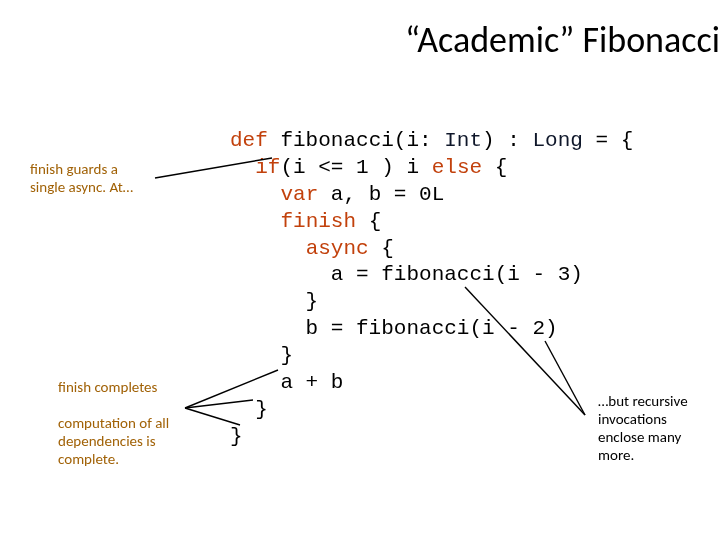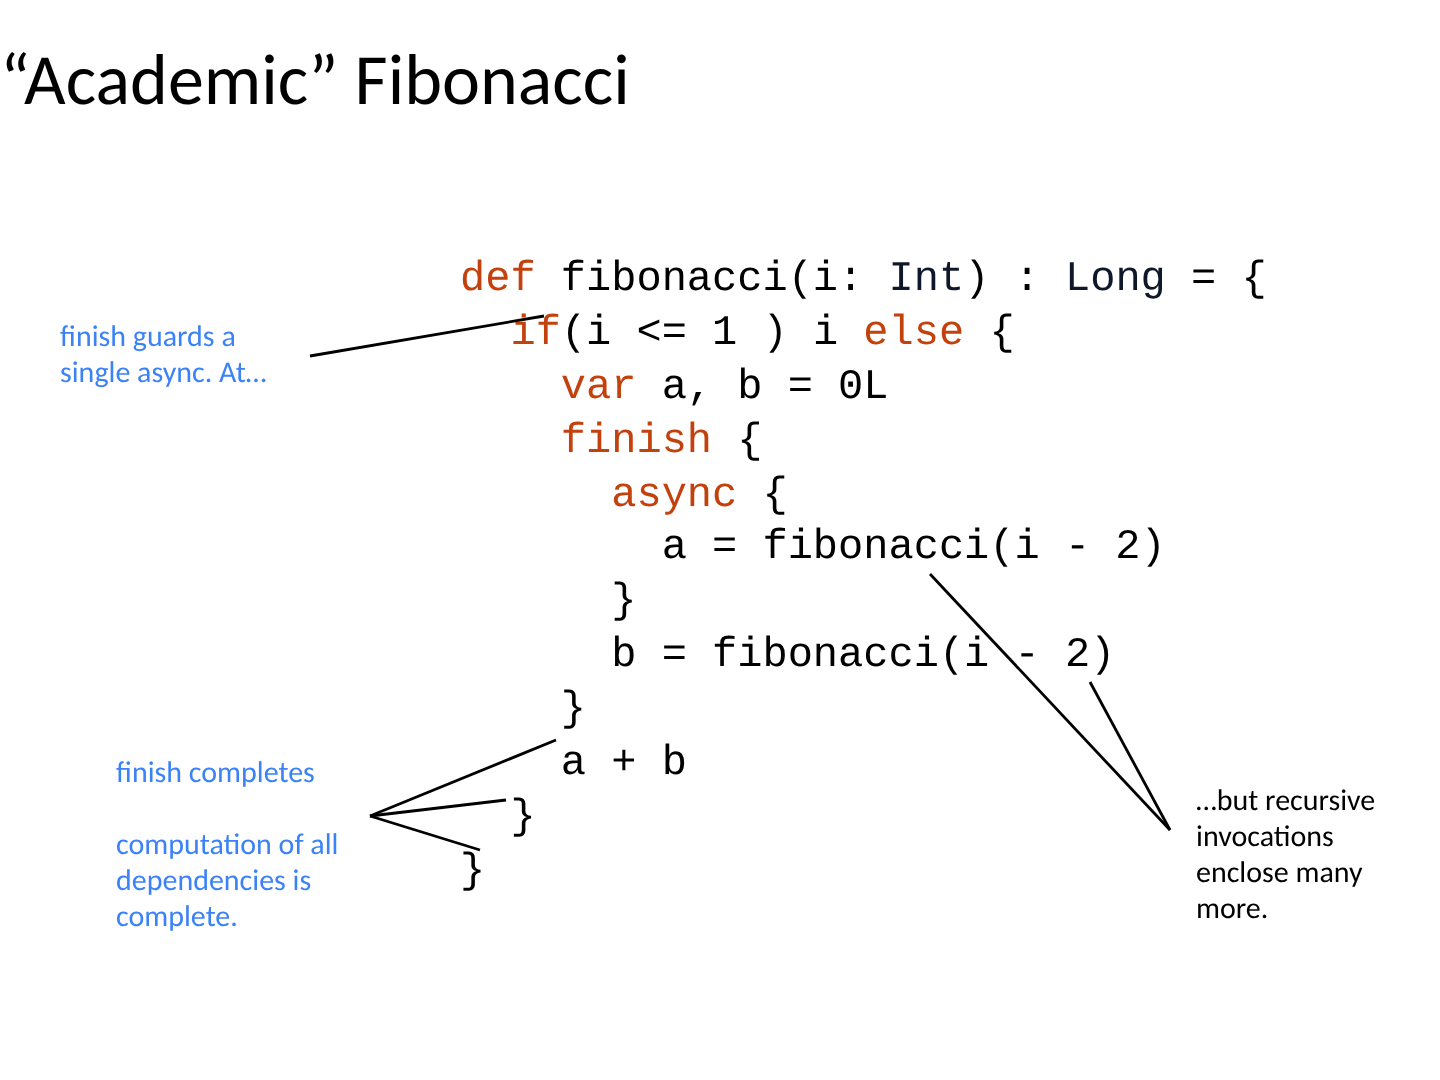--- a/index.html
+++ b/index.html
@@ -5,29 +5,29 @@
   body {
     margin: 0;
     width: 720px;
     height: 540px;
     background: #fff;
     font-family: Calibri, "Segoe UI", sans-serif;
     position: relative;
     overflow: hidden;
   }
   .title {
-    text-align: left;
+    text-align: right;
     font-size: 36px;
     padding-top: 18px;
     color: #000;
   }
   .left-note {
     position: absolute;
     font-size: 15px;
-    color: #3b82f6;
+    color: #a16207;
     line-height: 1.2;
   }
   .note-top {
     left: 30px;
     top: 160px;
     width: 140px;
   }
   .note-bottom {
     left: 38px;
     top: 378px;
@@ -91,21 +91,21 @@
   <span>invocations</span><br>
   <span>enclose many</span><br>
   <span>more.</span>
 </div>
 
 <div class="code"><span class="kw">def</span><span> fibonacci(i: </span><span class="type">Int</span><span>) : </span><span class="type">Long</span><span> = {</span>
 <span>  </span><span class="kw">if</span><span>(i &lt;= 1 ) i </span><span class="kw">else</span><span> {</span>
 <span>    </span><span class="kw">var</span><span> a, b = 0L</span>
 <span>    </span><span class="kw">finish</span><span> {</span>
 <span>      </span><span class="kw">async</span><span> {</span>
-<span>        a = fibonacci(i - 2)</span>
+<span>        a = fibonacci(i - 3)</span>
 <span>      }</span>
 <span>      b = fibonacci(i - 2)</span>
 <span>    }</span>
 <span>    a + b</span>
 <span>  }</span>
 <span>}</span></div>
 
 <svg class="lines">
   <line x1="155" y1="178" x2="272" y2="158"></line>
   <line x1="185" y1="408" x2="240" y2="425"></line>

